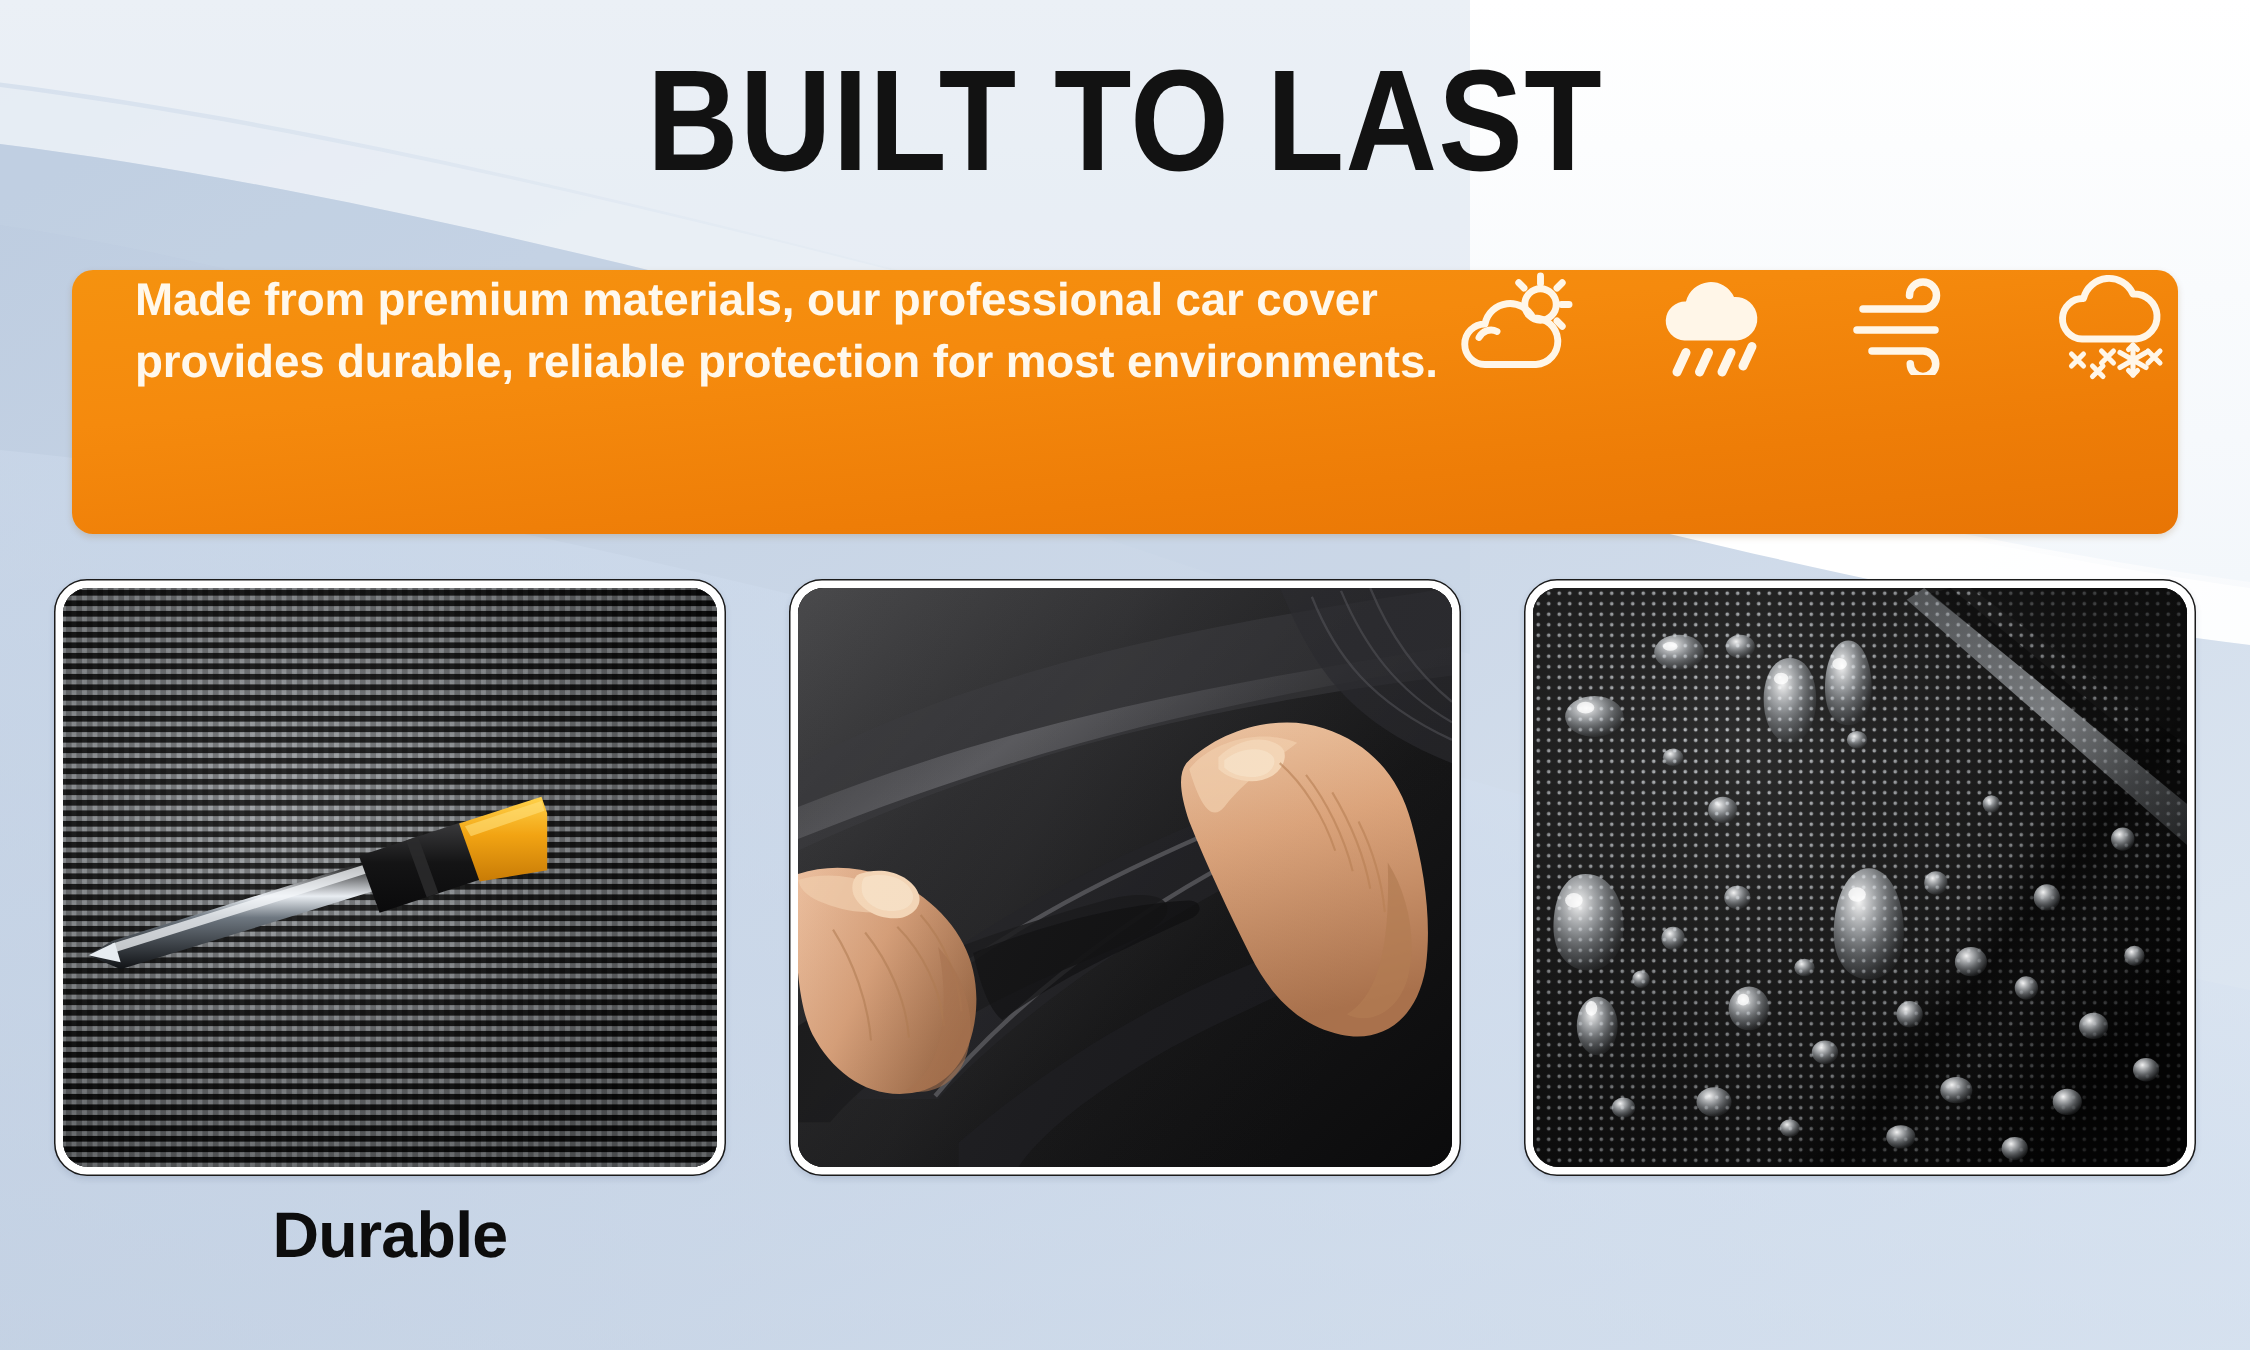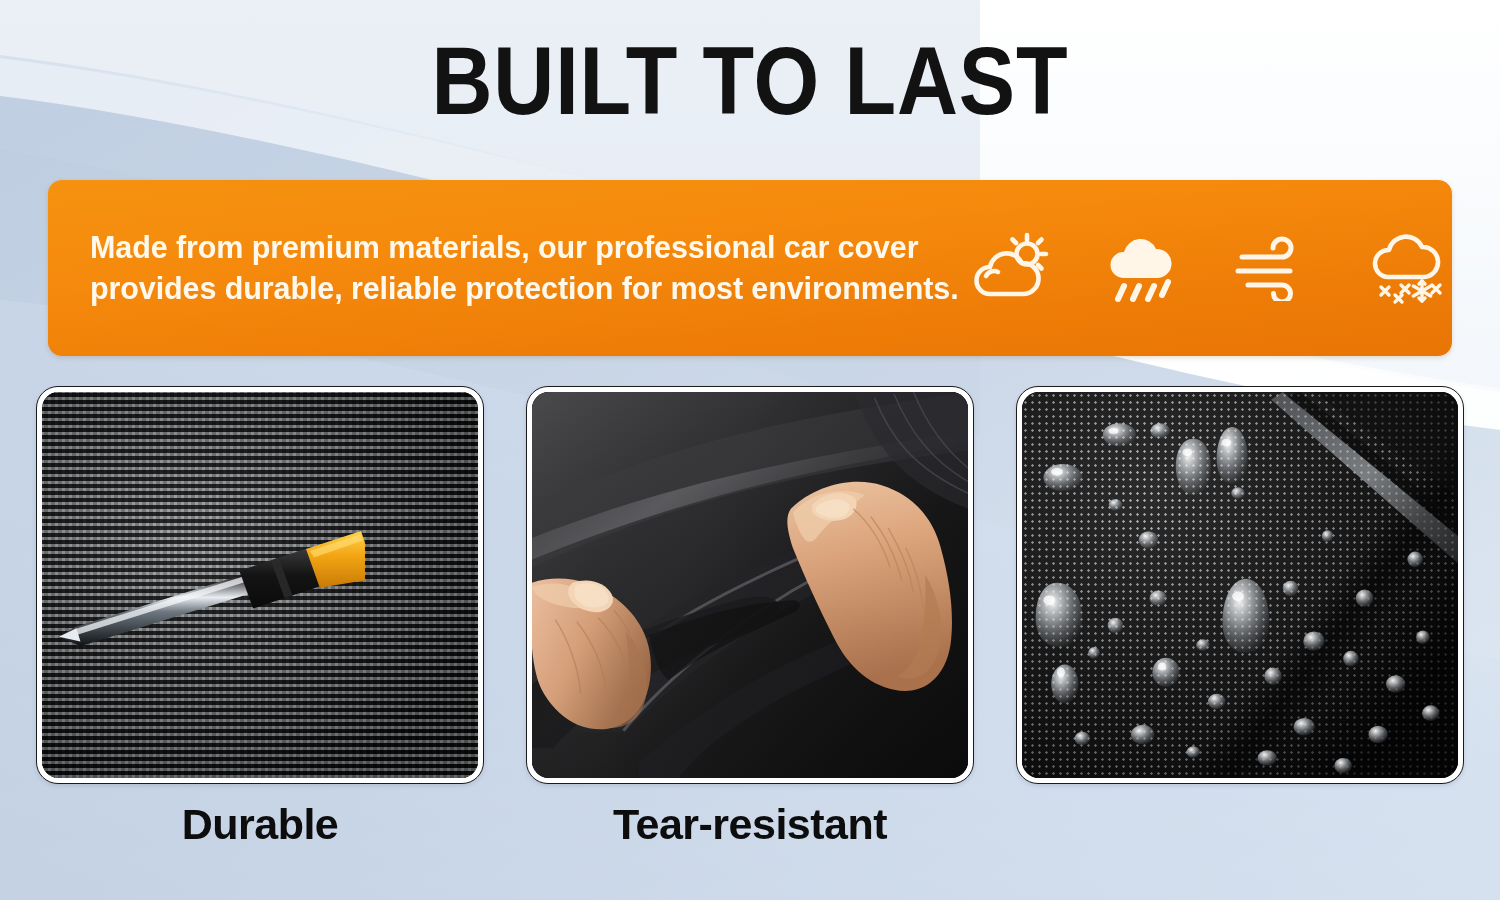--- a/index.html
+++ b/index.html
@@ -35,21 +35,21 @@
 
   
   .banner {
     position:absolute;
     left:48px; top:180px;
     width:1404px; height:176px;
     border-radius:14px;
     background:linear-gradient(175deg,#f5920f 0%,#f58a0d 35%,#ee7d07 72%,#e87505 100%);
     box-shadow:0 2px 5px rgba(120,70,0,.18);
     display:flex;
-    align-items:center;
+    align-items:flex-start;
     padding:0 34px 0 42px;
   }
   .banner-text {
     color:#fff8ec;
     font-size:30.5px;
     font-weight:bold;
     line-height:1.34;
     letter-spacing:-0.1px;
     max-width:880px;
     flex:0 0 auto;
@@ -331,21 +331,20 @@
               <path d="M24,234 C38,256 48,284 50,310"></path>
             </g>
             <path d="M96,246 C116,268 124,300 114,324 C106,342 88,348 74,344 C96,332 106,296 96,246 Z" fill="#a9714c" opacity="0.6"></path>
           </g>
 
           <path d="M120,250 C180,226 230,216 268,214 C276,214 278,222 270,226 C230,244 180,266 140,296 C130,288 124,268 120,250 Z" fill="#0d0d0e" opacity="0.7"></path>
           <rect width="448" height="398" fill="url(#foldHi)" opacity="0.06"></rect>
         </svg>
       </div>
     </div>
-    <div class="card-label">Tear-resistant</div>
   </div>
 
   <div class="card">
     <div class="card-frame">
       <div class="card-img">
         <div class="beads"></div>
         <div class="beads-dark"></div>
         <svg style="position:absolute;inset:0" viewBox="0 0 448 398" preserveAspectRatio="none">
           <defs>
             <radialGradient id="drop" cx="0.36" cy="0.3" r="0.8">

